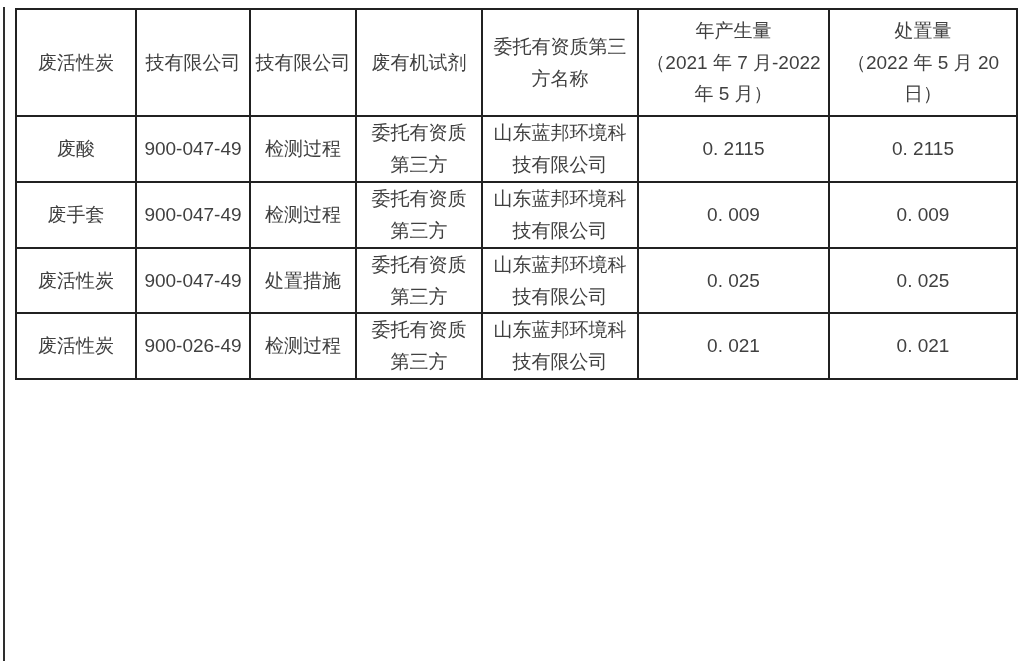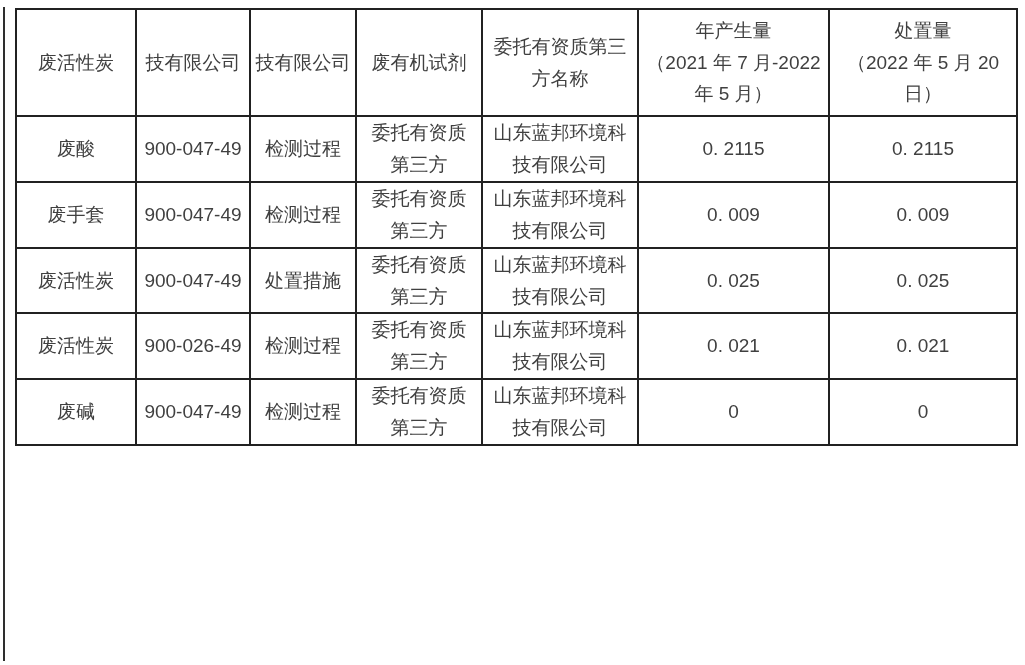--- a/index.html
+++ b/index.html
@@ -114,25 +114,14 @@
         <td>废活性炭</td>
         <td>900-026-49</td>
         <td>检测过程</td>
         <td>委托有资质
 第三方</td>
         <td>山东蓝邦环境科
 技有限公司</td>
         <td>0. 021</td>
         <td>0. 021</td>
       </tr>
-      <tr>
-        <td>废碱</td>
-        <td>900-047-49</td>
-        <td>检测过程</td>
-        <td>委托有资质
-第三方</td>
-        <td>山东蓝邦环境科
-技有限公司</td>
-        <td>0</td>
-        <td>0</td>
-      </tr>
     </tbody>
 </table>
 
 </body></html>

